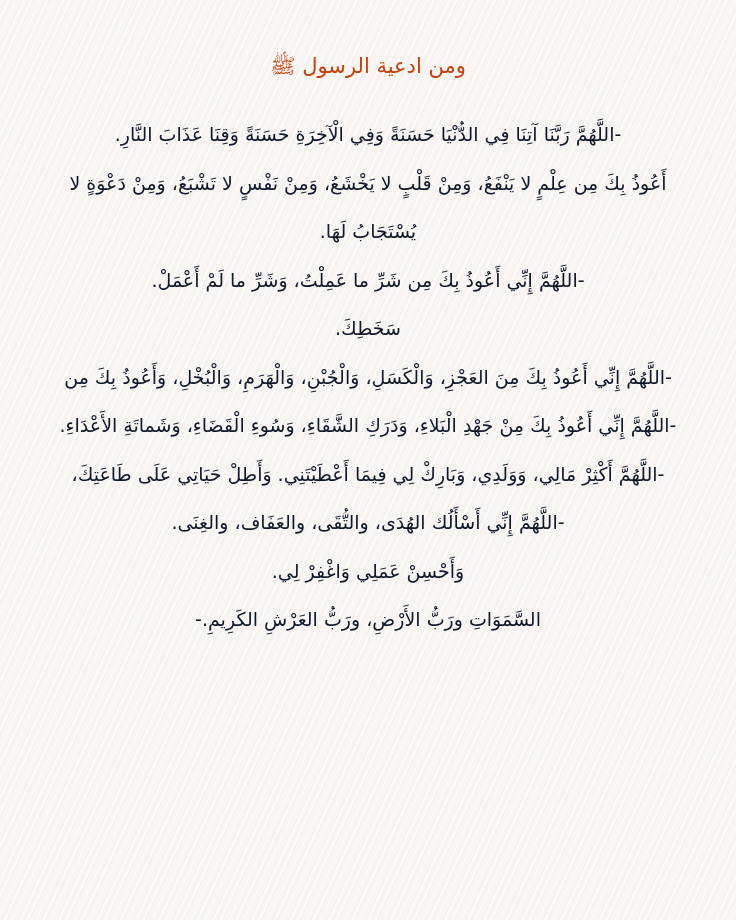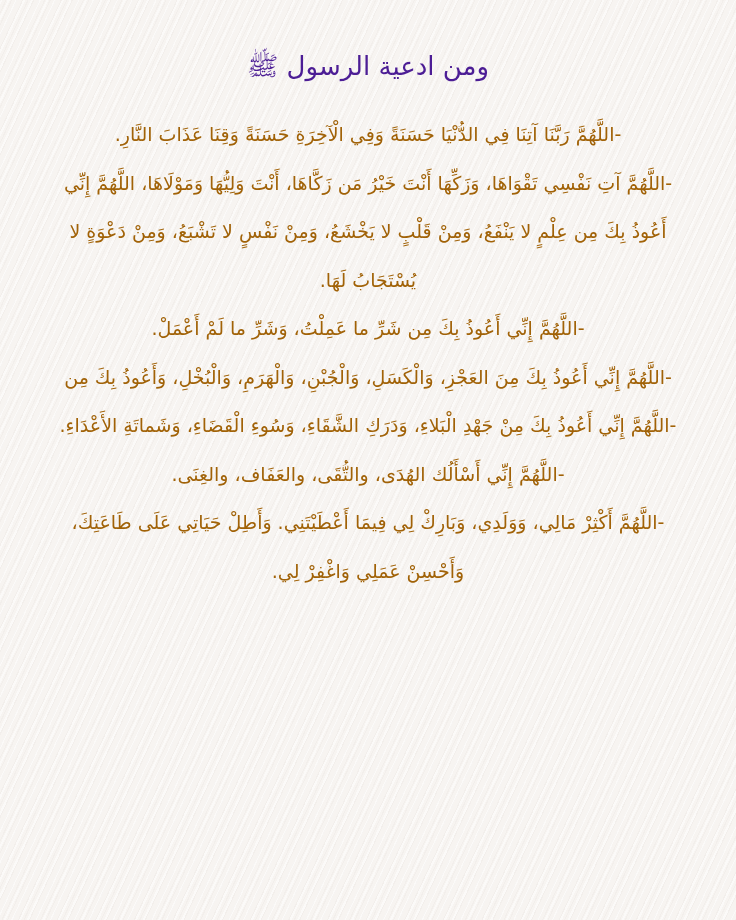--- a/index.html
+++ b/index.html
@@ -24,71 +24,72 @@
   }
   .page {
     width: 736px;
     height: 920px;
     box-sizing: border-box;
     padding-top: 44px;
   }
   .title {
     text-align: center;
     direction: rtl;
-    font-size: 26px;
+    font-size: 21px;
     font-weight: normal;
-    color: #4c1d95;
+    color: #c2410c;
     letter-spacing: 0.5px;
     margin: 0 0 6px 0;
     line-height: 44px;
   }
   .content {
     width: 660px;
     margin: 22px auto 0 auto;
     direction: rtl;
   }
   .dua-line {
     direction: rtl;
     unicode-bidi: plaintext;
     text-align: center;
     font-size: 19px;
     line-height: 48.5px;
     height: 48.5px;
     white-space: nowrap;
-    color: #a16207;
+    color: #0f172a;
   }
 </style>
 </head>
 <body>
 
 <div class="page">
 
   <h1 class="title">ومن ادعية الرسول ﷺ</h1>
 
   <div class="content">
 
       <div class="dua-line">-اللَّهُمَّ رَبَّنَا آتِنَا فِي الدُّنْيَا حَسَنَةً وَفِي الْآخِرَةِ حَسَنَةً وَقِنَا عَذَابَ النَّارِ.</div>
 
-      <div class="dua-line">-اللَّهُمَّ آتِ نَفْسِي تَقْوَاهَا، وَزَكِّهَا أَنْتَ خَيْرُ مَن زَكَّاهَا، أَنْتَ وَلِيُّهَا وَمَوْلَاهَا، اللَّهُمَّ إِنِّي</div>
 
       <div class="dua-line">أَعُوذُ بِكَ مِن عِلْمٍ لا يَنْفَعُ، وَمِنْ قَلْبٍ لا يَخْشَعُ، وَمِنْ نَفْسٍ لا تَشْبَعُ، وَمِنْ دَعْوَةٍ لا</div>
 
       <div class="dua-line">يُسْتَجَابُ لَهَا.</div>
 
       <div class="dua-line">-اللَّهُمَّ إِنِّي أَعُوذُ بِكَ مِن شَرِّ ما عَمِلْتُ، وَشَرِّ ما لَمْ أَعْمَلْ.</div>
 
 
+      <div class="dua-line">سَخَطِكَ.</div>
 
       <div class="dua-line">-اللَّهُمَّ إِنِّي أَعُوذُ بِكَ مِنَ العَجْزِ، وَالْكَسَلِ، وَالْجُبْنِ، وَالْهَرَمِ، وَالْبُخْلِ، وَأَعُوذُ بِكَ مِن</div>
 
 
       <div class="dua-line">-اللَّهُمَّ إِنِّي أَعُوذُ بِكَ مِنْ جَهْدِ الْبَلاءِ، وَدَرَكِ الشَّقَاءِ، وَسُوءِ الْقَضَاءِ، وَشَماتَةِ الأَعْدَاءِ.</div>
 
+      <div class="dua-line">-اللَّهُمَّ أَكْثِرْ مَالِي، وَوَلَدِي، وَبَارِكْ لِي فِيمَا أَعْطَيْتَنِي. وَأَطِلْ حَيَاتِي عَلَى طَاعَتِكَ،</div>
+
       <div class="dua-line">-اللَّهُمَّ إِنِّي أَسْأَلُك الهُدَى، والتُّقَى، والعَفَاف، والغِنَى.</div>
-
-      <div class="dua-line">-اللَّهُمَّ أَكْثِرْ مَالِي، وَوَلَدِي، وَبَارِكْ لِي فِيمَا أَعْطَيْتَنِي. وَأَطِلْ حَيَاتِي عَلَى طَاعَتِكَ،</div>
 
       <div class="dua-line">وَأَحْسِنْ عَمَلِي وَاغْفِرْ لِي.</div>
 
 
+      <div class="dua-line">السَّمَوَاتِ ورَبُّ الأَرْضِ، ورَبُّ العَرْشِ الكَرِيمِ.-</div>
     </div>
 
 </div>
 
 </body></html>

